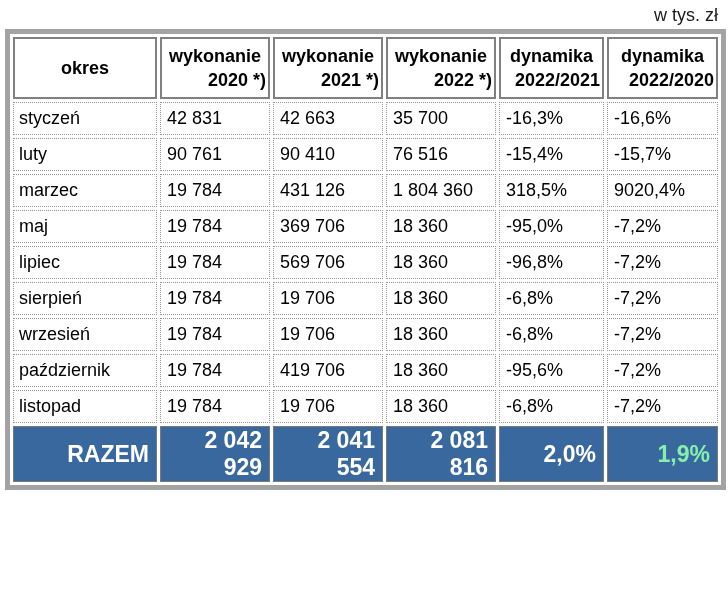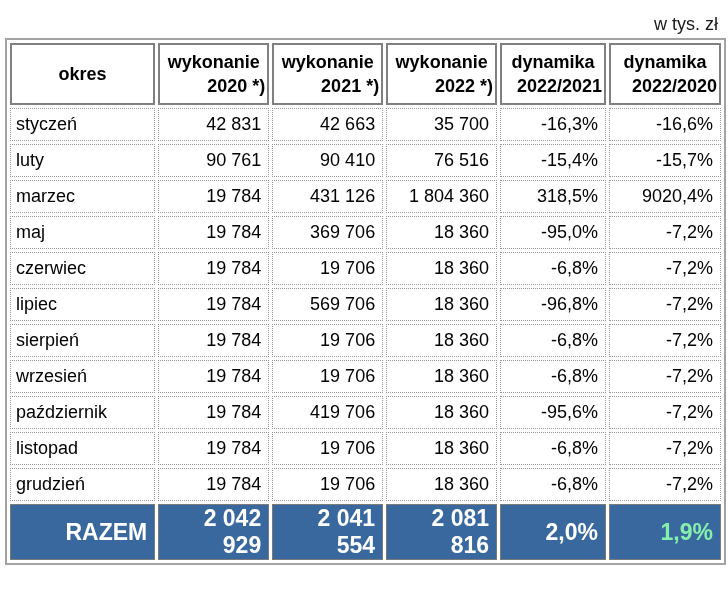--- a/index.html
+++ b/index.html
@@ -13,27 +13,27 @@
   }
   .page {
     width: 728px;
     height: 594px;
     overflow: hidden;
   }
   .unit-label {
     text-align: right;
     font-size: 18px;
     line-height: 24px;
-    padding: 12px 10px 2px 0;
+    padding: 3px 10px 2px 0;
     color: #1a1a1a;
   }
   table.report {
     margin-left: 5px;
     width: 721px;
-    border: 2px solid #a3a3a3;
+    border: 5px solid #a3a3a3;
     border-collapse: separate;
     border-spacing: 3px;
     table-layout: fixed;
     background: #ffffff;
   }
   col.c-okres  { width: 144px; }
   col.c-w2020  { width: 110px; }
   col.c-w2021  { width: 110px; }
   col.c-w2022  { width: 110px; }
   col.c-d2021  { width: 105px; }
@@ -56,21 +56,21 @@
   tbody td {
     border: 1px dotted #969696;
     height: 33px;
     font-size: 18px;
     padding: 0 6px;
     vertical-align: middle;
     background: #ffffff;
     box-sizing: border-box;
   }
   td.month { text-align: left;  padding-left: 5px; }
-  td.num   { text-align: right; padding-right: 7px; }
+  td.num   { text-align: left; padding-right: 7px; }
 
   tfoot td {
     border: 1px solid #7a7a7a;
     height: 32px;
     font-size: 23px;
     font-weight: bold;
     color: #ffffff;
     padding: 0 7px;
     text-align: right;
     vertical-align: middle;
@@ -149,69 +149,53 @@
         </tr>
         <tr>
           <td class="month">maj</td>
           <td class="num">19 784</td>
           <td class="num">369 706</td>
           <td class="num">18 360</td>
           <td class="num">-95,0%</td>
           <td class="num">-7,2%</td>
         </tr>
         <tr>
-          <td class="month">czerwiec</td>
+          <td class="month">lipiec</td>
+          <td class="num">19 784</td>
+          <td class="num">569 706</td>
+          <td class="num">18 360</td>
+          <td class="num">-96,8%</td>
+          <td class="num">-7,2%</td>
+        </tr>
+        <tr>
+          <td class="month">sierpień</td>
           <td class="num">19 784</td>
           <td class="num">19 706</td>
           <td class="num">18 360</td>
           <td class="num">-6,8%</td>
           <td class="num">-7,2%</td>
         </tr>
         <tr>
-          <td class="month">lipiec</td>
-          <td class="num">19 784</td>
-          <td class="num">569 706</td>
-          <td class="num">18 360</td>
-          <td class="num">-96,8%</td>
-          <td class="num">-7,2%</td>
-        </tr>
-        <tr>
-          <td class="month">sierpień</td>
+          <td class="month">wrzesień</td>
           <td class="num">19 784</td>
           <td class="num">19 706</td>
           <td class="num">18 360</td>
           <td class="num">-6,8%</td>
           <td class="num">-7,2%</td>
         </tr>
         <tr>
-          <td class="month">wrzesień</td>
-          <td class="num">19 784</td>
-          <td class="num">19 706</td>
-          <td class="num">18 360</td>
-          <td class="num">-6,8%</td>
-          <td class="num">-7,2%</td>
-        </tr>
-        <tr>
           <td class="month">październik</td>
           <td class="num">19 784</td>
           <td class="num">419 706</td>
           <td class="num">18 360</td>
           <td class="num">-95,6%</td>
           <td class="num">-7,2%</td>
         </tr>
         <tr>
           <td class="month">listopad</td>
-          <td class="num">19 784</td>
-          <td class="num">19 706</td>
-          <td class="num">18 360</td>
-          <td class="num">-6,8%</td>
-          <td class="num">-7,2%</td>
-        </tr>
-        <tr>
-          <td class="month">grudzień</td>
           <td class="num">19 784</td>
           <td class="num">19 706</td>
           <td class="num">18 360</td>
           <td class="num">-6,8%</td>
           <td class="num">-7,2%</td>
         </tr>
       </tbody>
 
     <tfoot>
       <tr>

